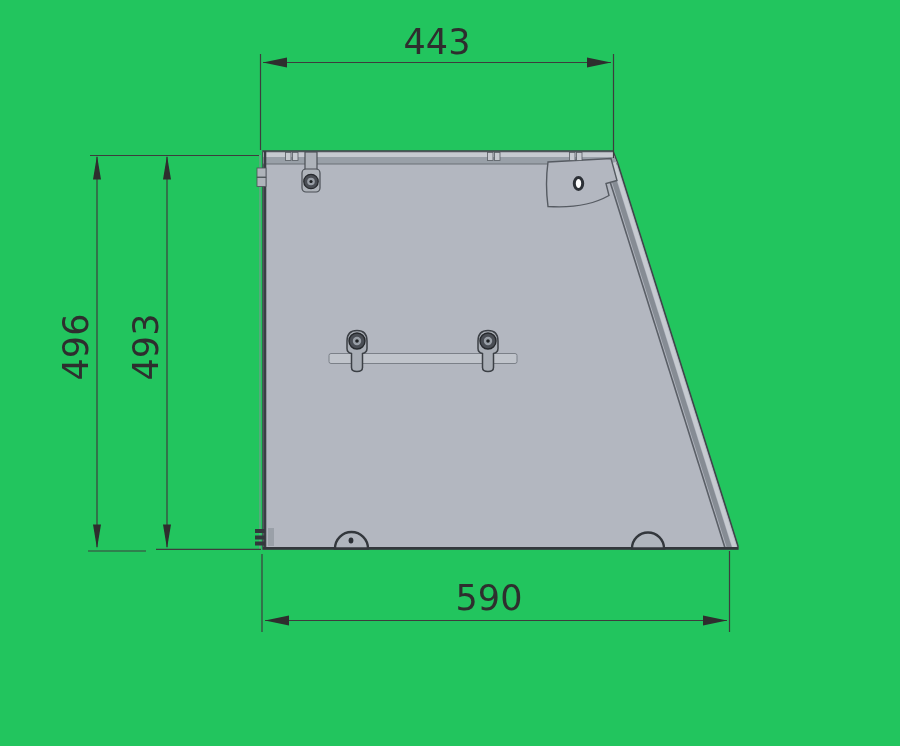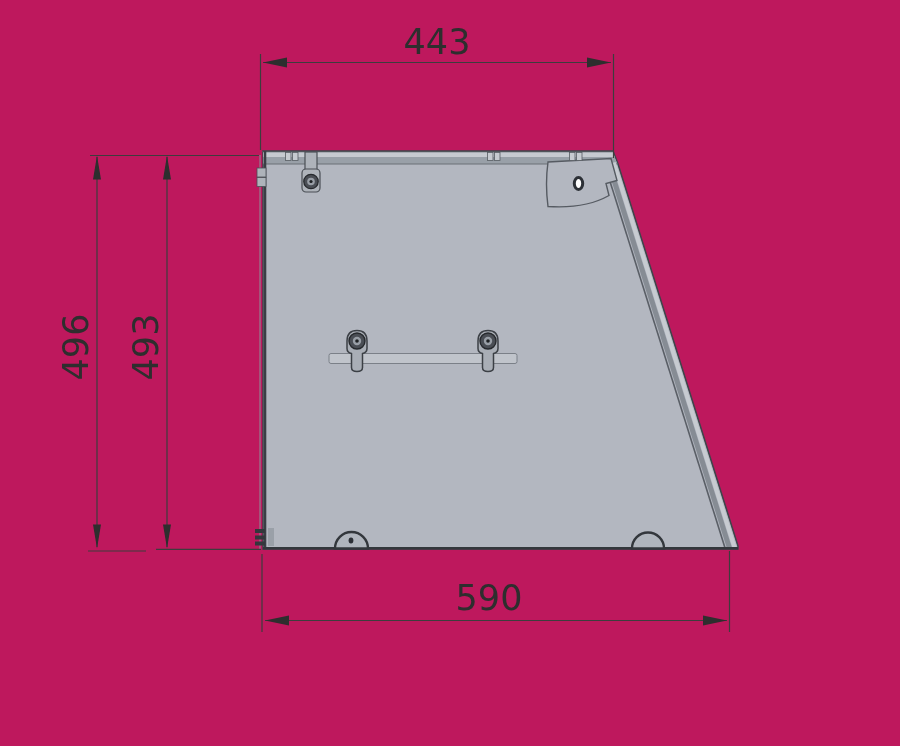--- a/index.html
+++ b/index.html
@@ -5,21 +5,21 @@
   html, body {
     margin: 0;
     padding: 0;
     background: #ffffff;
     font-family: "DejaVu Sans", "Liberation Sans", sans-serif;
   }
   .stage {
     position: relative;
     width: 900px;
     height: 746px;
-    background: #be185d;
+    background: #22c55e;
     overflow: hidden;
   }
   svg { display: block; }
   text.dim-label {
     font-family: "DejaVu Sans", "Liberation Sans", sans-serif;
     font-size: 35px;
     fill: #2e2e2e;
   }
   .dimline { stroke: #3d3d3d; stroke-width: 1.2; fill: none; }
   .arrow { fill: #2e2e2e; stroke: none; }

